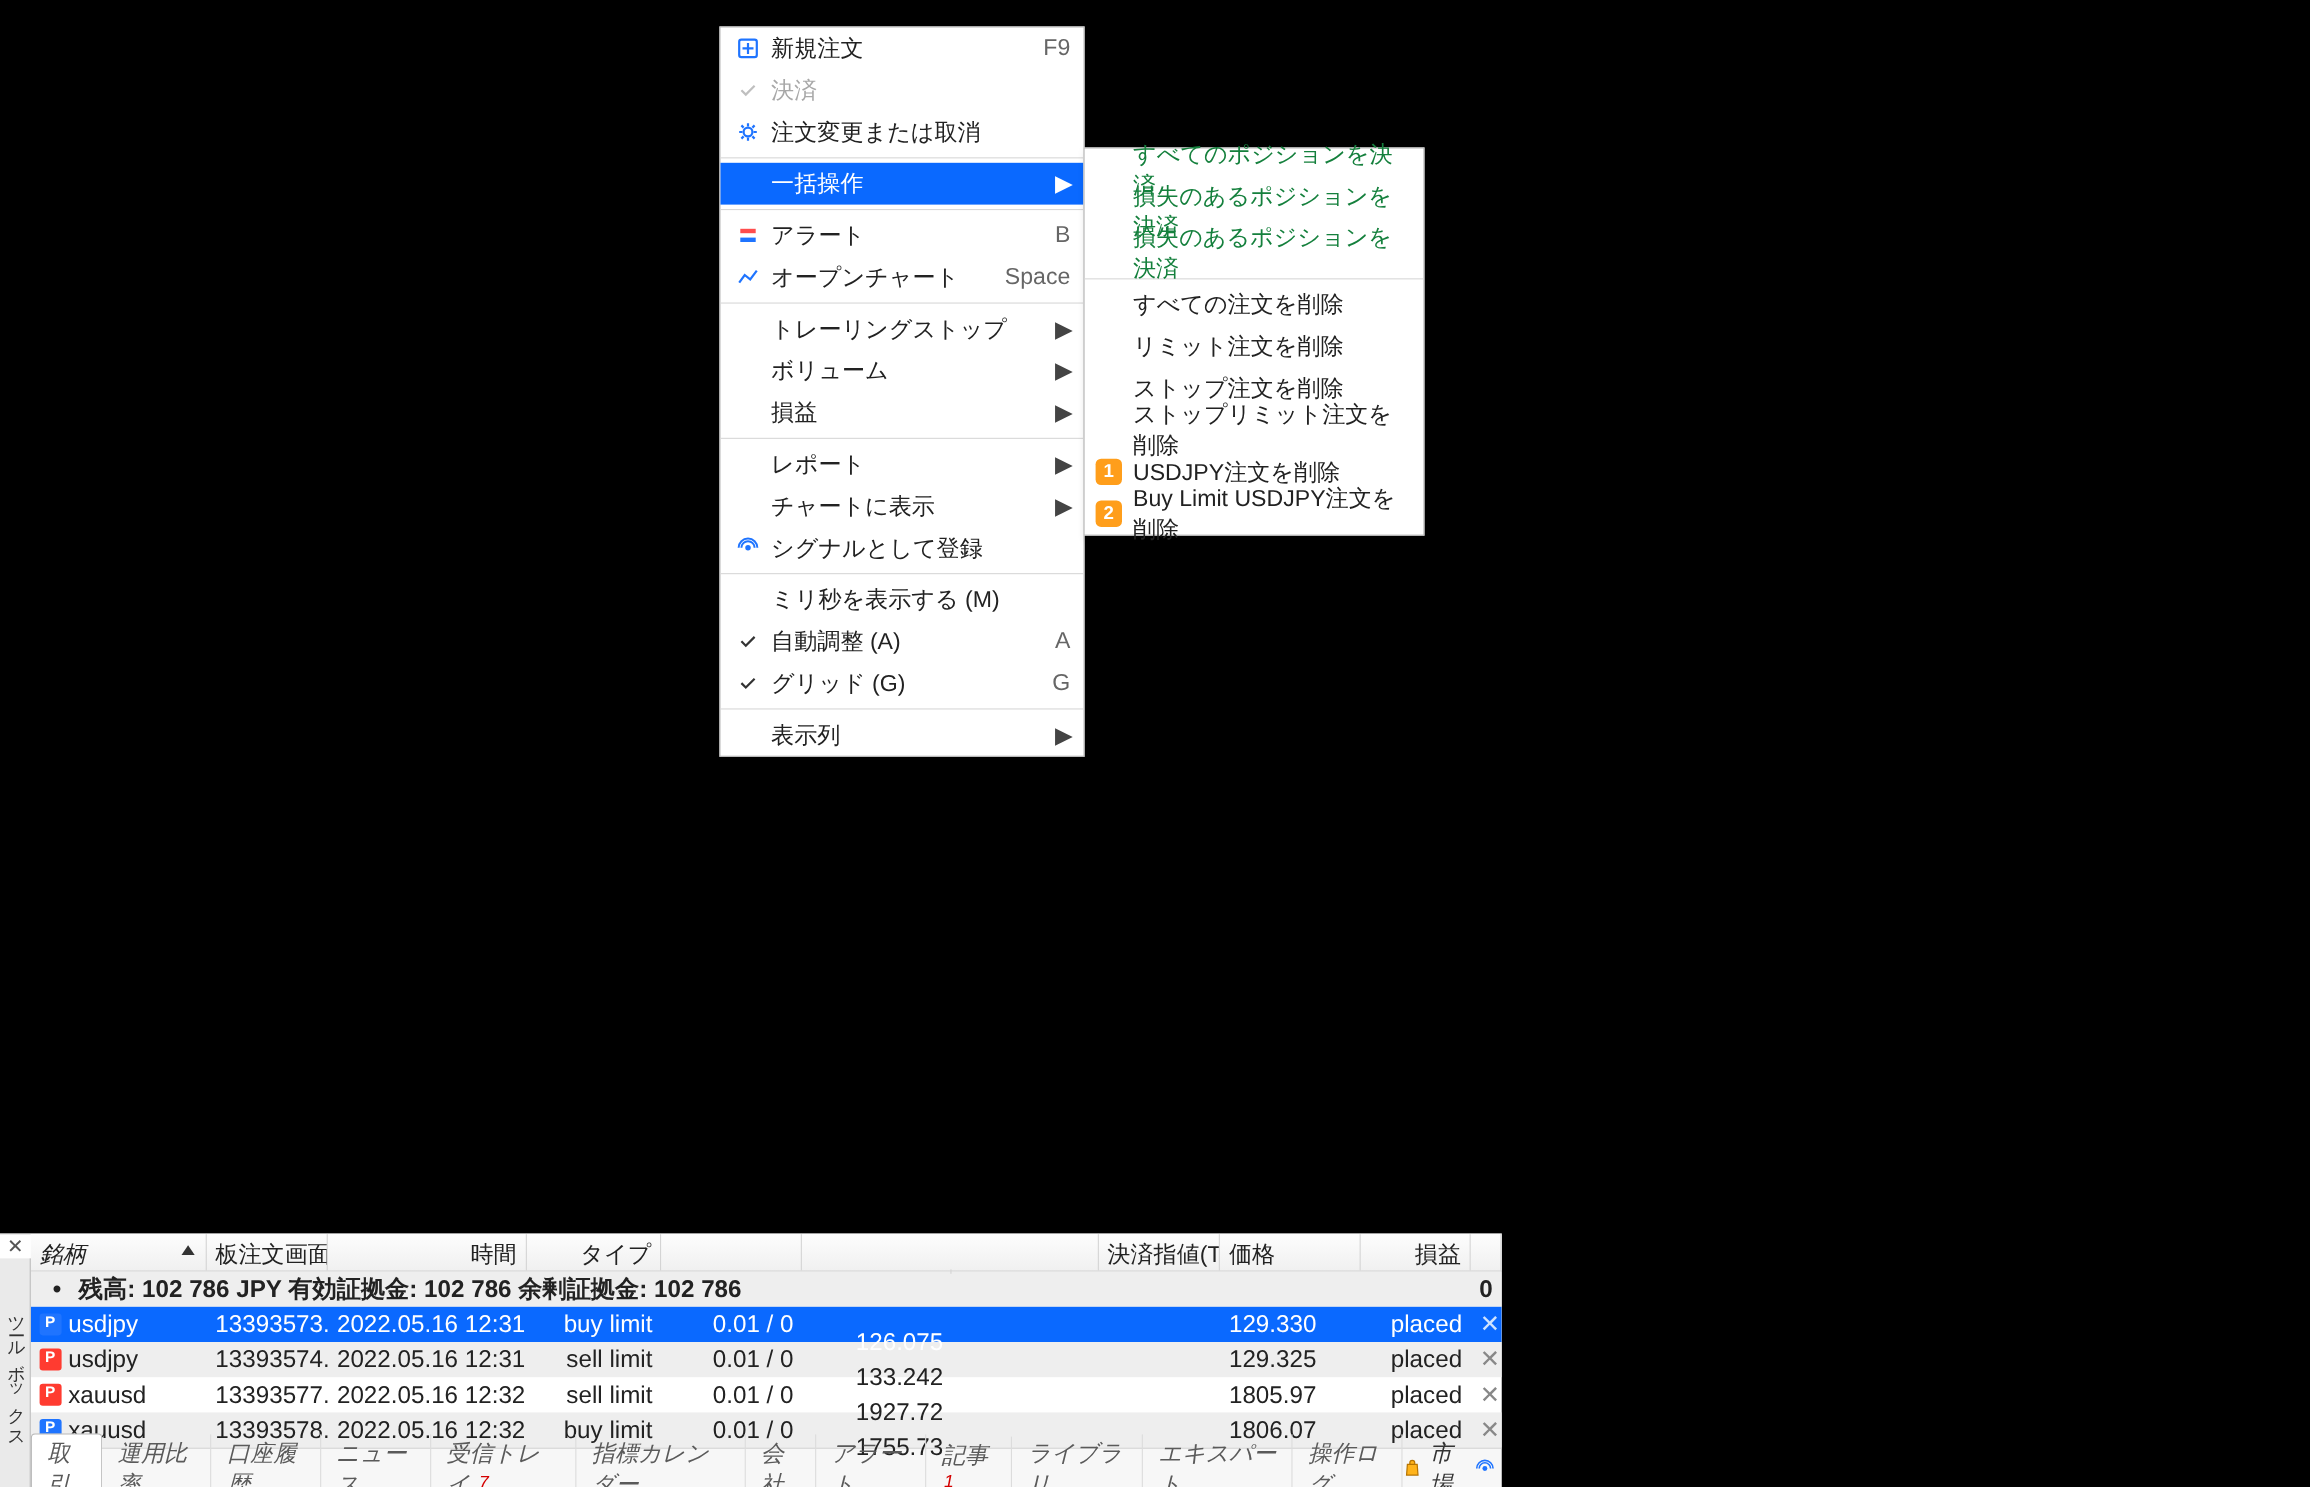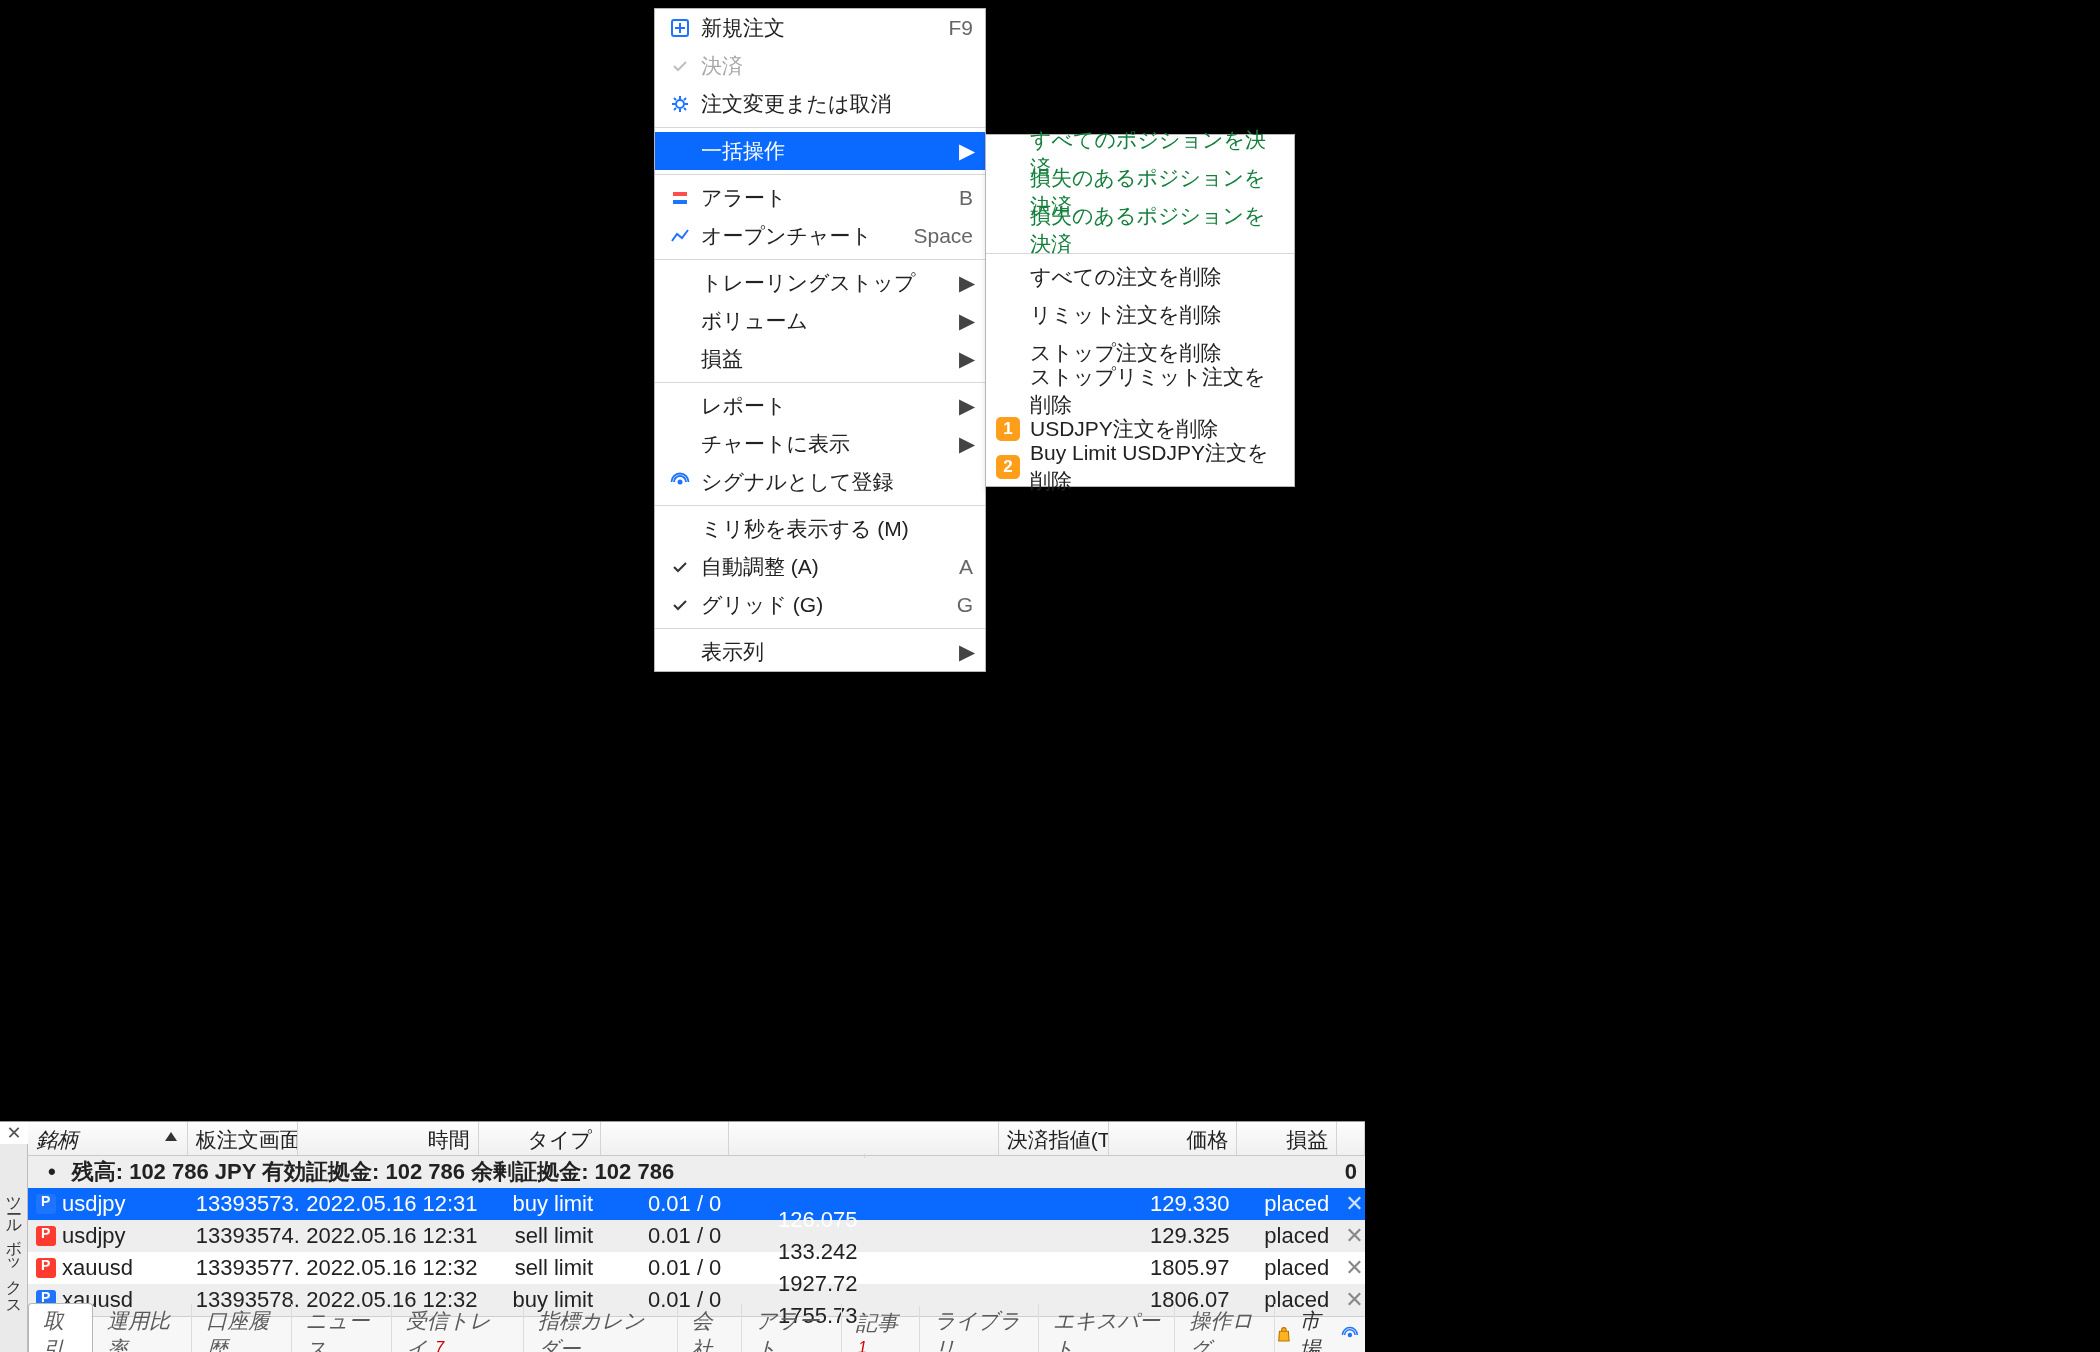--- a/index.html
+++ b/index.html
@@ -39,21 +39,21 @@
   .sort-up { position: absolute; right: 10px; top: 10px; width: 0; height: 0;
              border-left: 6px solid transparent; border-right: 6px solid transparent;
              border-bottom: 9px solid #333; }
   .c-tick  { width: 112px; }
   .c-time  { width: 183px; text-align: right; }
   .c-type  { width: 124px; text-align: right; }
   .c-vol   { width: 130px; text-align: right; }
   .c-price { width: 138px; text-align: right; margin-top: 32px; }
   .c-sl    { width: 135px; text-align: right; }
   .c-tp    { width: 112px; text-align: right; }
-  .c-curr  { width: 130px; text-align: right; }
+  .c-curr  { width: 130px; text-align: left; }
   .c-pl    { width: 101px; text-align: right; }
   .c-x     { width: 28px; text-align: center; color: #888; }
   .row.selected .c-x { color: #cfe3ff; }
   .sym-icon {
     display: inline-block; width: 20px; height: 20px; border-radius: 3px;
     margin-right: 6px; vertical-align: -3px; position: relative;
   }
   .sym-icon.blue { background: #1f74ff; }
   .sym-icon.red  { background: #ff3b30; }
   .sym-icon::after {
@@ -70,21 +70,21 @@
   }
   .tab { padding: 3px 14px; color: #5a5a5a; border-right: 1px solid #dcdcdc; cursor: pointer; position: relative; }
   .tab.active { background: #fff; border: 1px solid #b7b7b7; border-bottom: 2px solid #fff; border-radius: 4px 4px 0 0; margin-bottom: -1px; }
   .tab .badge { color: #d40000; font-size: 16px; margin-left: 2px; vertical-align: 3px; }
   .tabs-right { margin-left: auto; display: flex; align-items: center; padding-right: 6px; }
   .bag-icon { width: 22px; height: 22px; margin-right: 6px; }
   .signal-icon { width: 22px; height: 22px; margin-left: 8px; }
 
   
   .menu {
-    position: absolute; top: 8px; left: 654px; width: 332px;
+    position: absolute; top: 24px; left: 654px; width: 332px;
     background: #fff; border: 1px solid #b6b6b6; box-shadow: 3px 3px 8px rgba(0,0,0,.25);
     font-size: 21px; color: #222;
   }
   .mi { display: flex; align-items: center; height: 38px; padding: 0 12px 0 10px; cursor: default; }
   .mi.disabled { color: #a8a8a8; }
   .mi.sel { background: #0a69ff; color: #fff; }
   .mi .slot { width: 30px; display: flex; align-items: center; justify-content: center; }
   .mi .lbl { flex: 1; padding-left: 6px; }
   .mi .accel { color: #666; }
   .mi .arrow { width: 14px; text-align: right; color: #444; }

